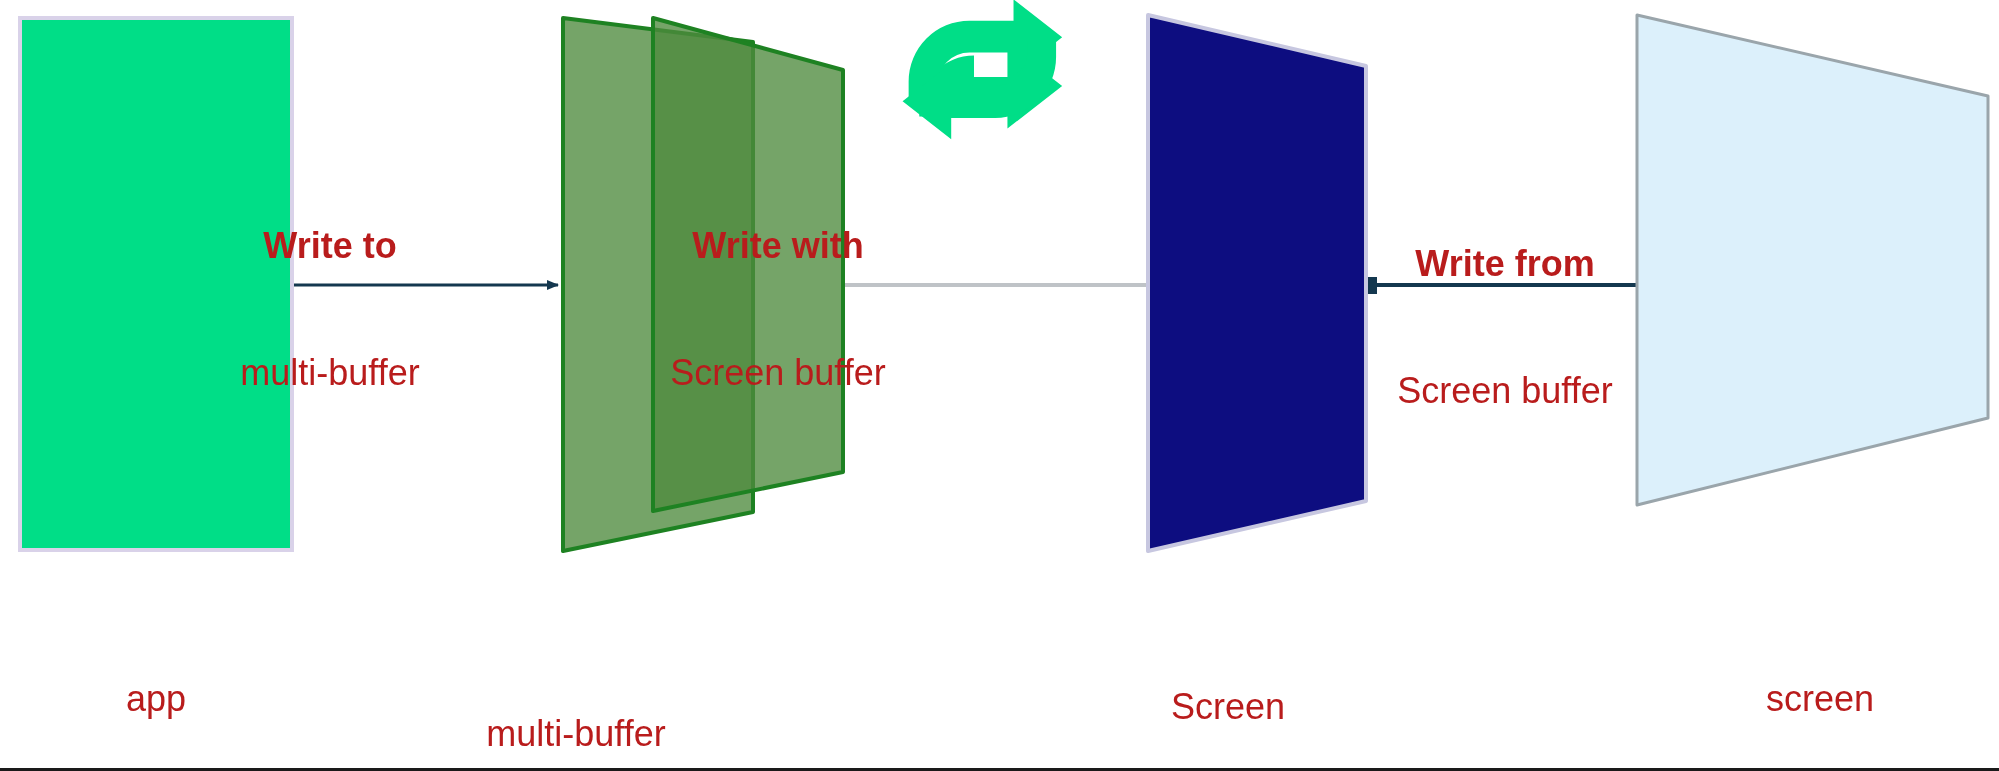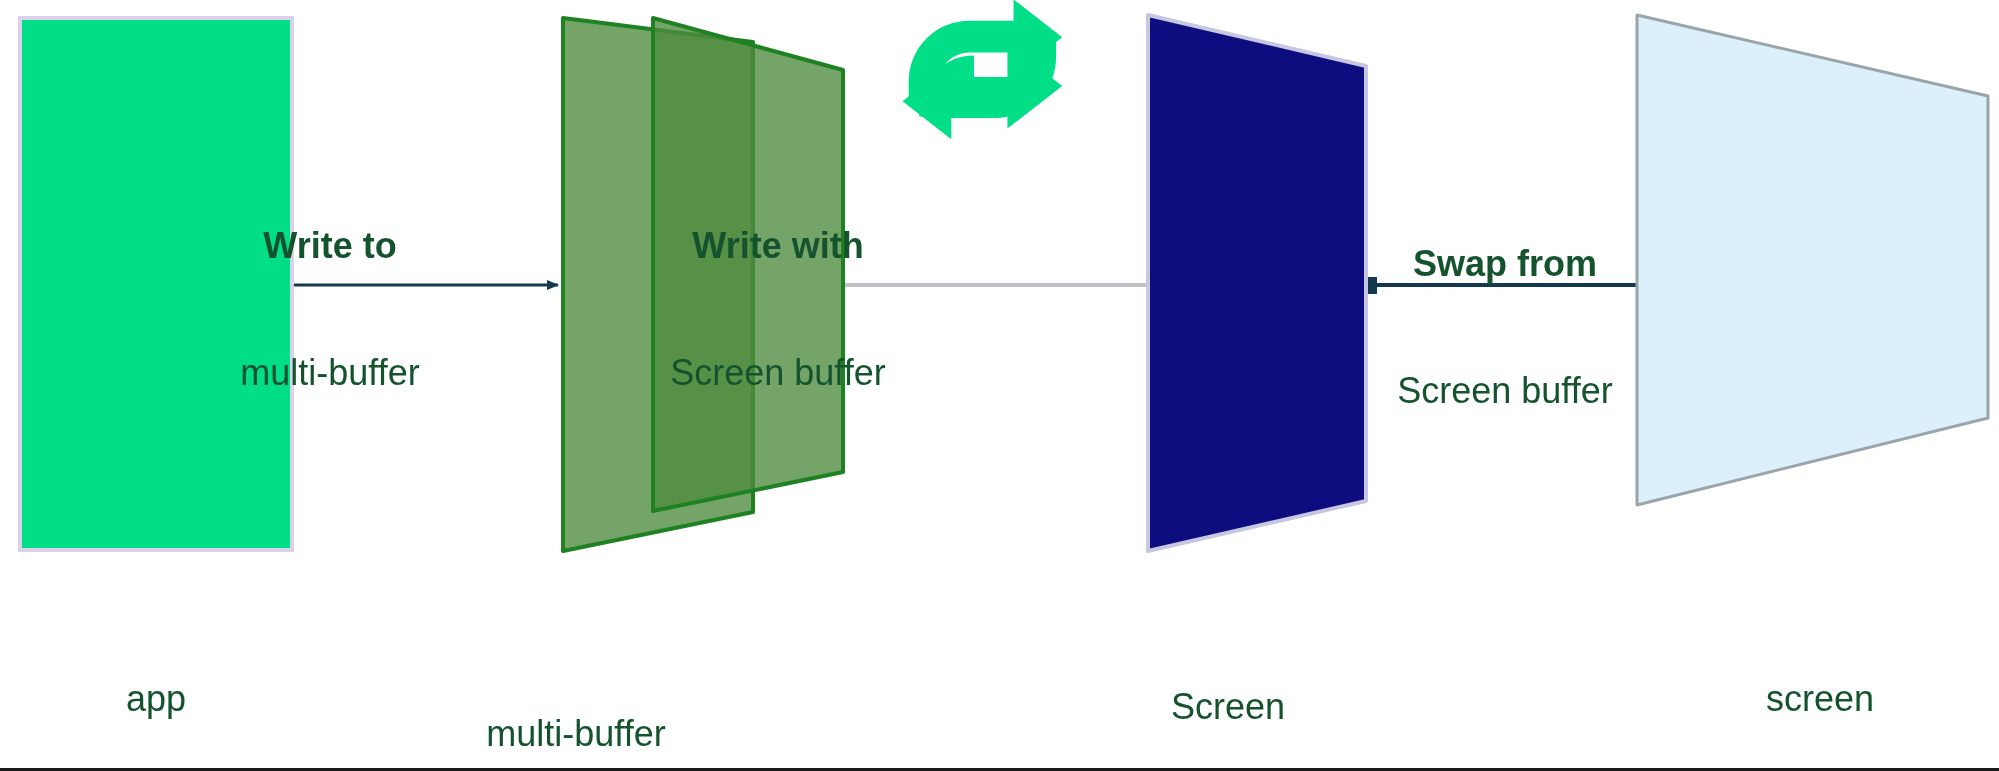--- a/index.html
+++ b/index.html
@@ -21,21 +21,21 @@
   }
   #diagram-svg {
     position: absolute;
     left: 0;
     top: 0;
     width: 1999px;
     height: 771px;
   }
   .txt {
     position: absolute;
-    color: #14532d;
+    color: #b91c1c;
     line-height: 1.18;
     white-space: pre;
     text-align: center;
   }
   .edge-label {
     font-size: 36px;
   }
   .edge-label .bold-line {
     display: block;
     font-weight: bold;
@@ -116,21 +116,21 @@
     <span class="bold-line">Write to</span>
     <span class="plain-line">multi-buffer</span>
   </div>
 
   <div class="txt edge-label" id="label-swap-with">
     <span class="bold-line">Write with</span>
     <span class="plain-line">Screen buffer</span>
   </div>
 
   <div class="txt edge-label" id="label-read-from">
-    <span class="bold-line">Swap from</span>
+    <span class="bold-line">Write from</span>
     <span class="plain-line">Screen buffer</span>
   </div>
 
   <div class="txt node-label" id="label-app">
     <span>app</span>
   </div>
 
   <div class="txt node-label" id="label-multibuf">
     <span>multi-buffer</span>
     

